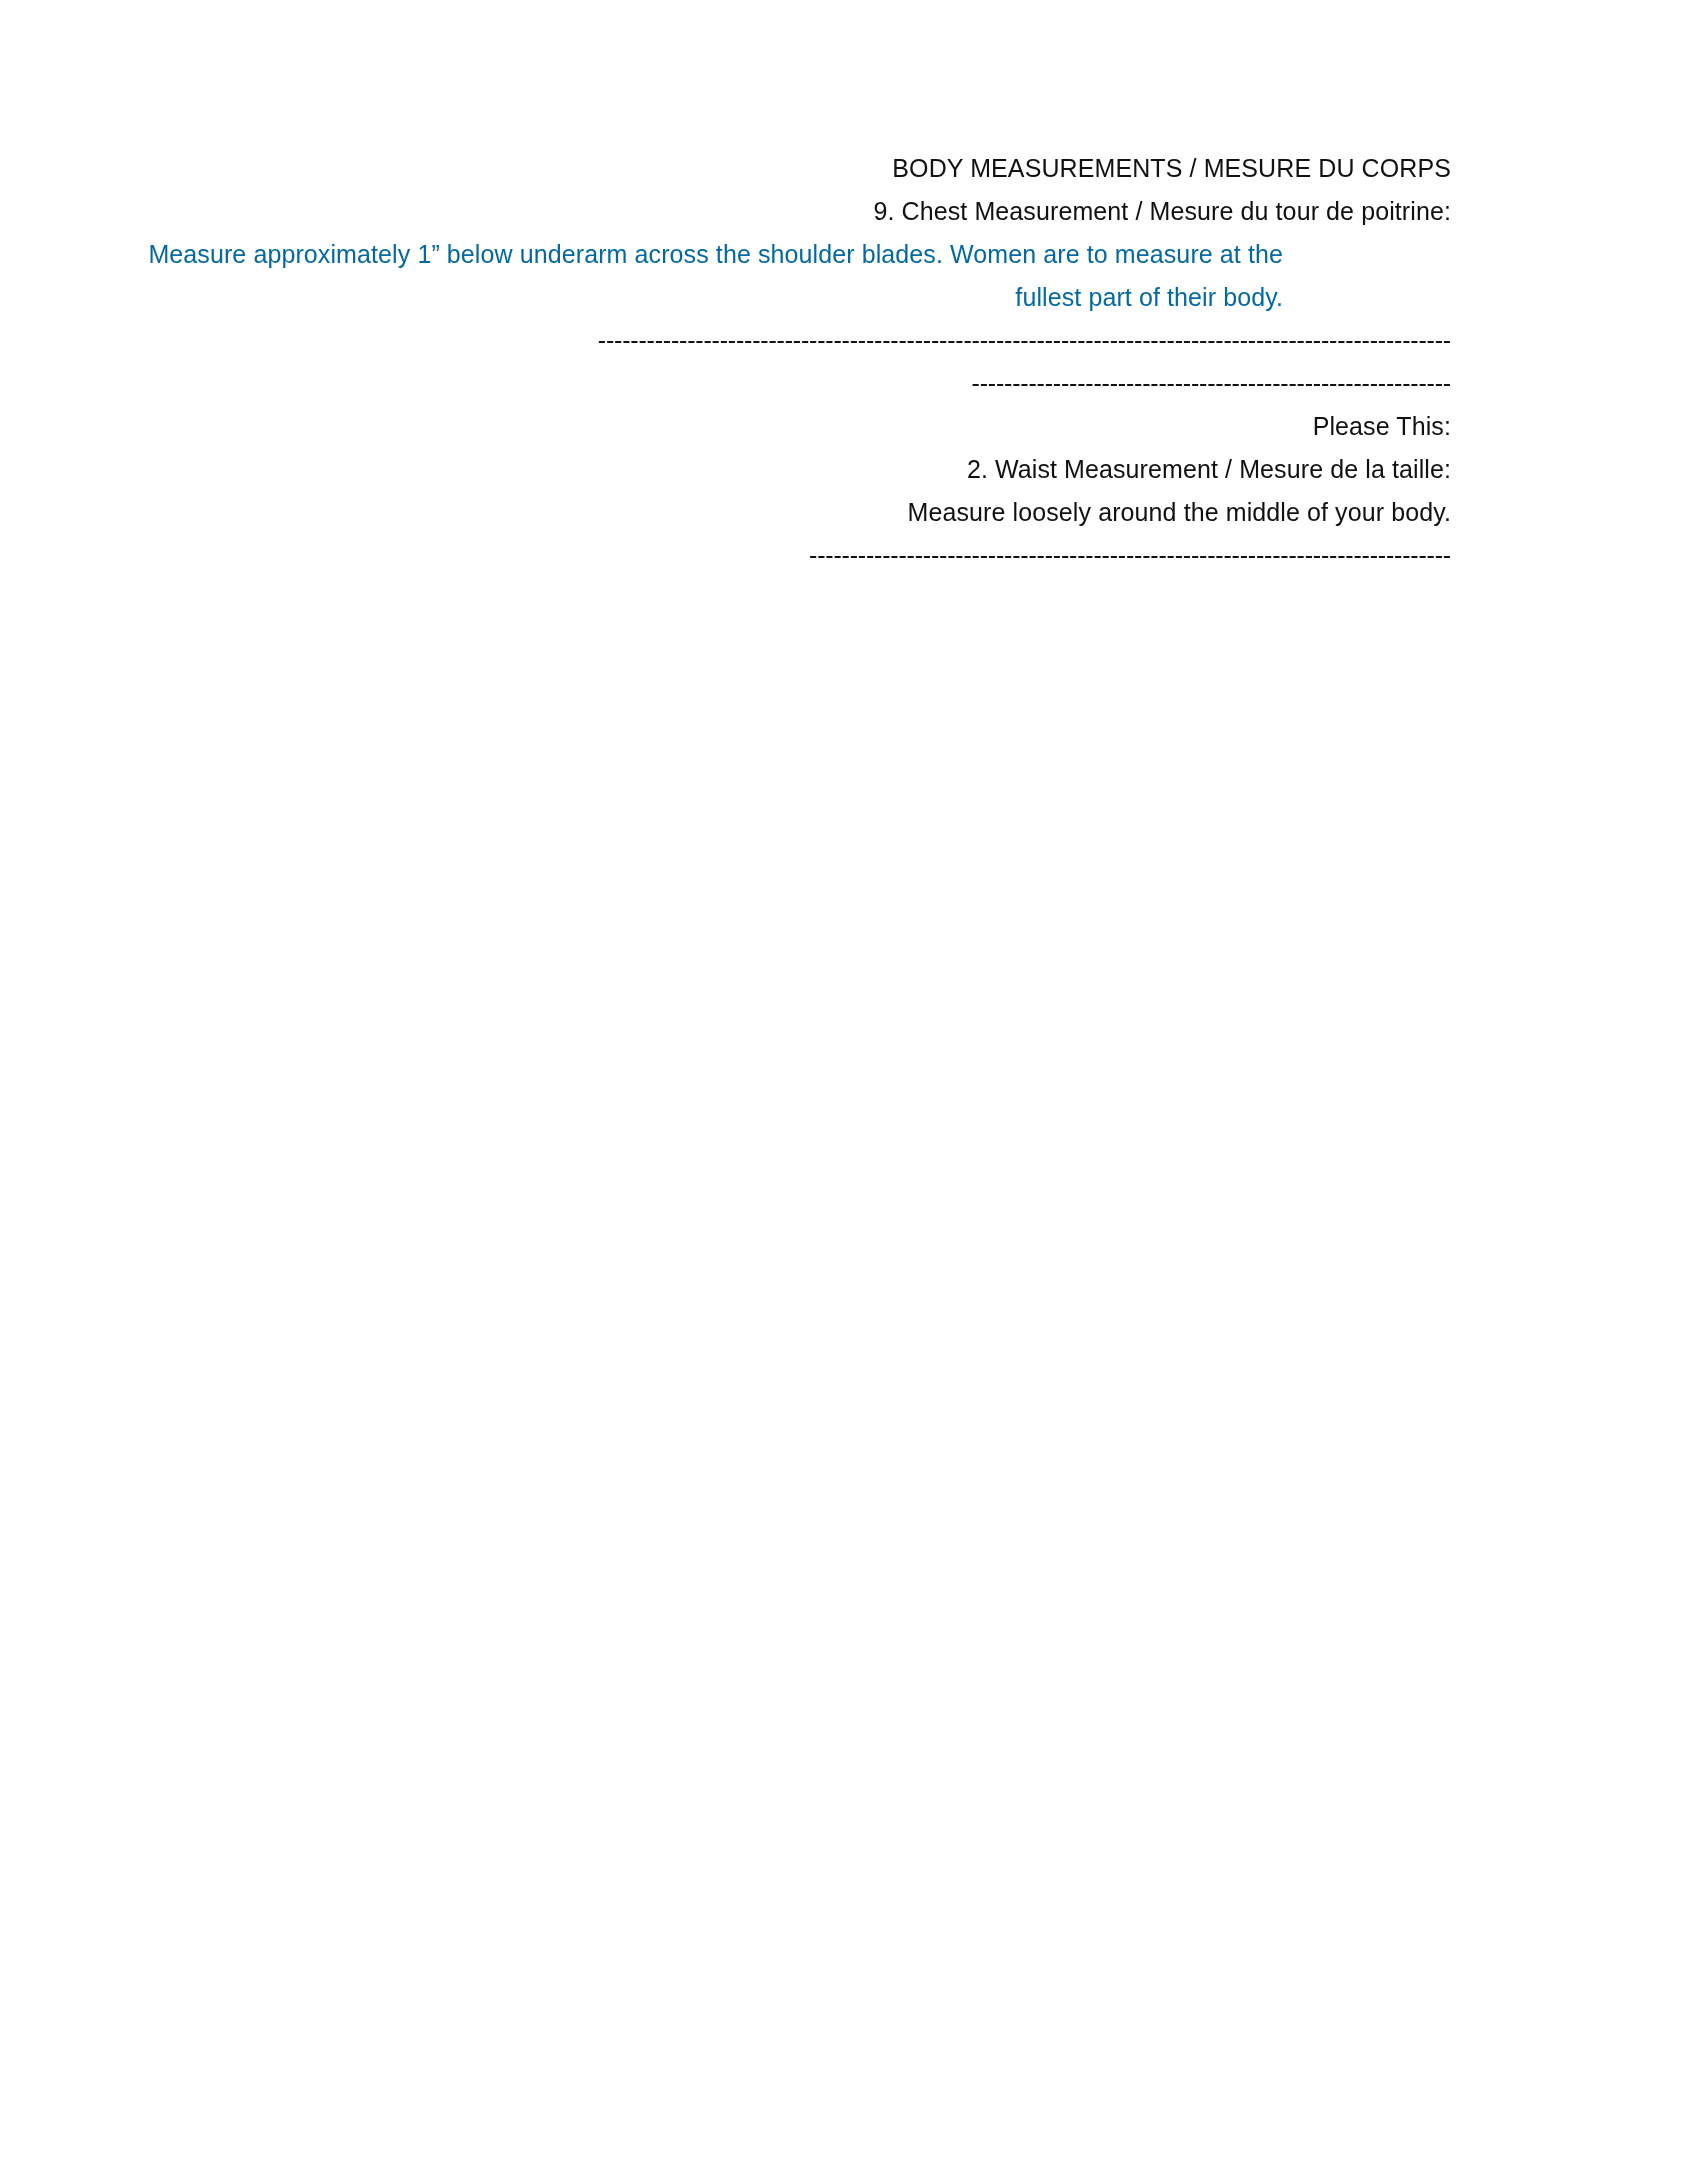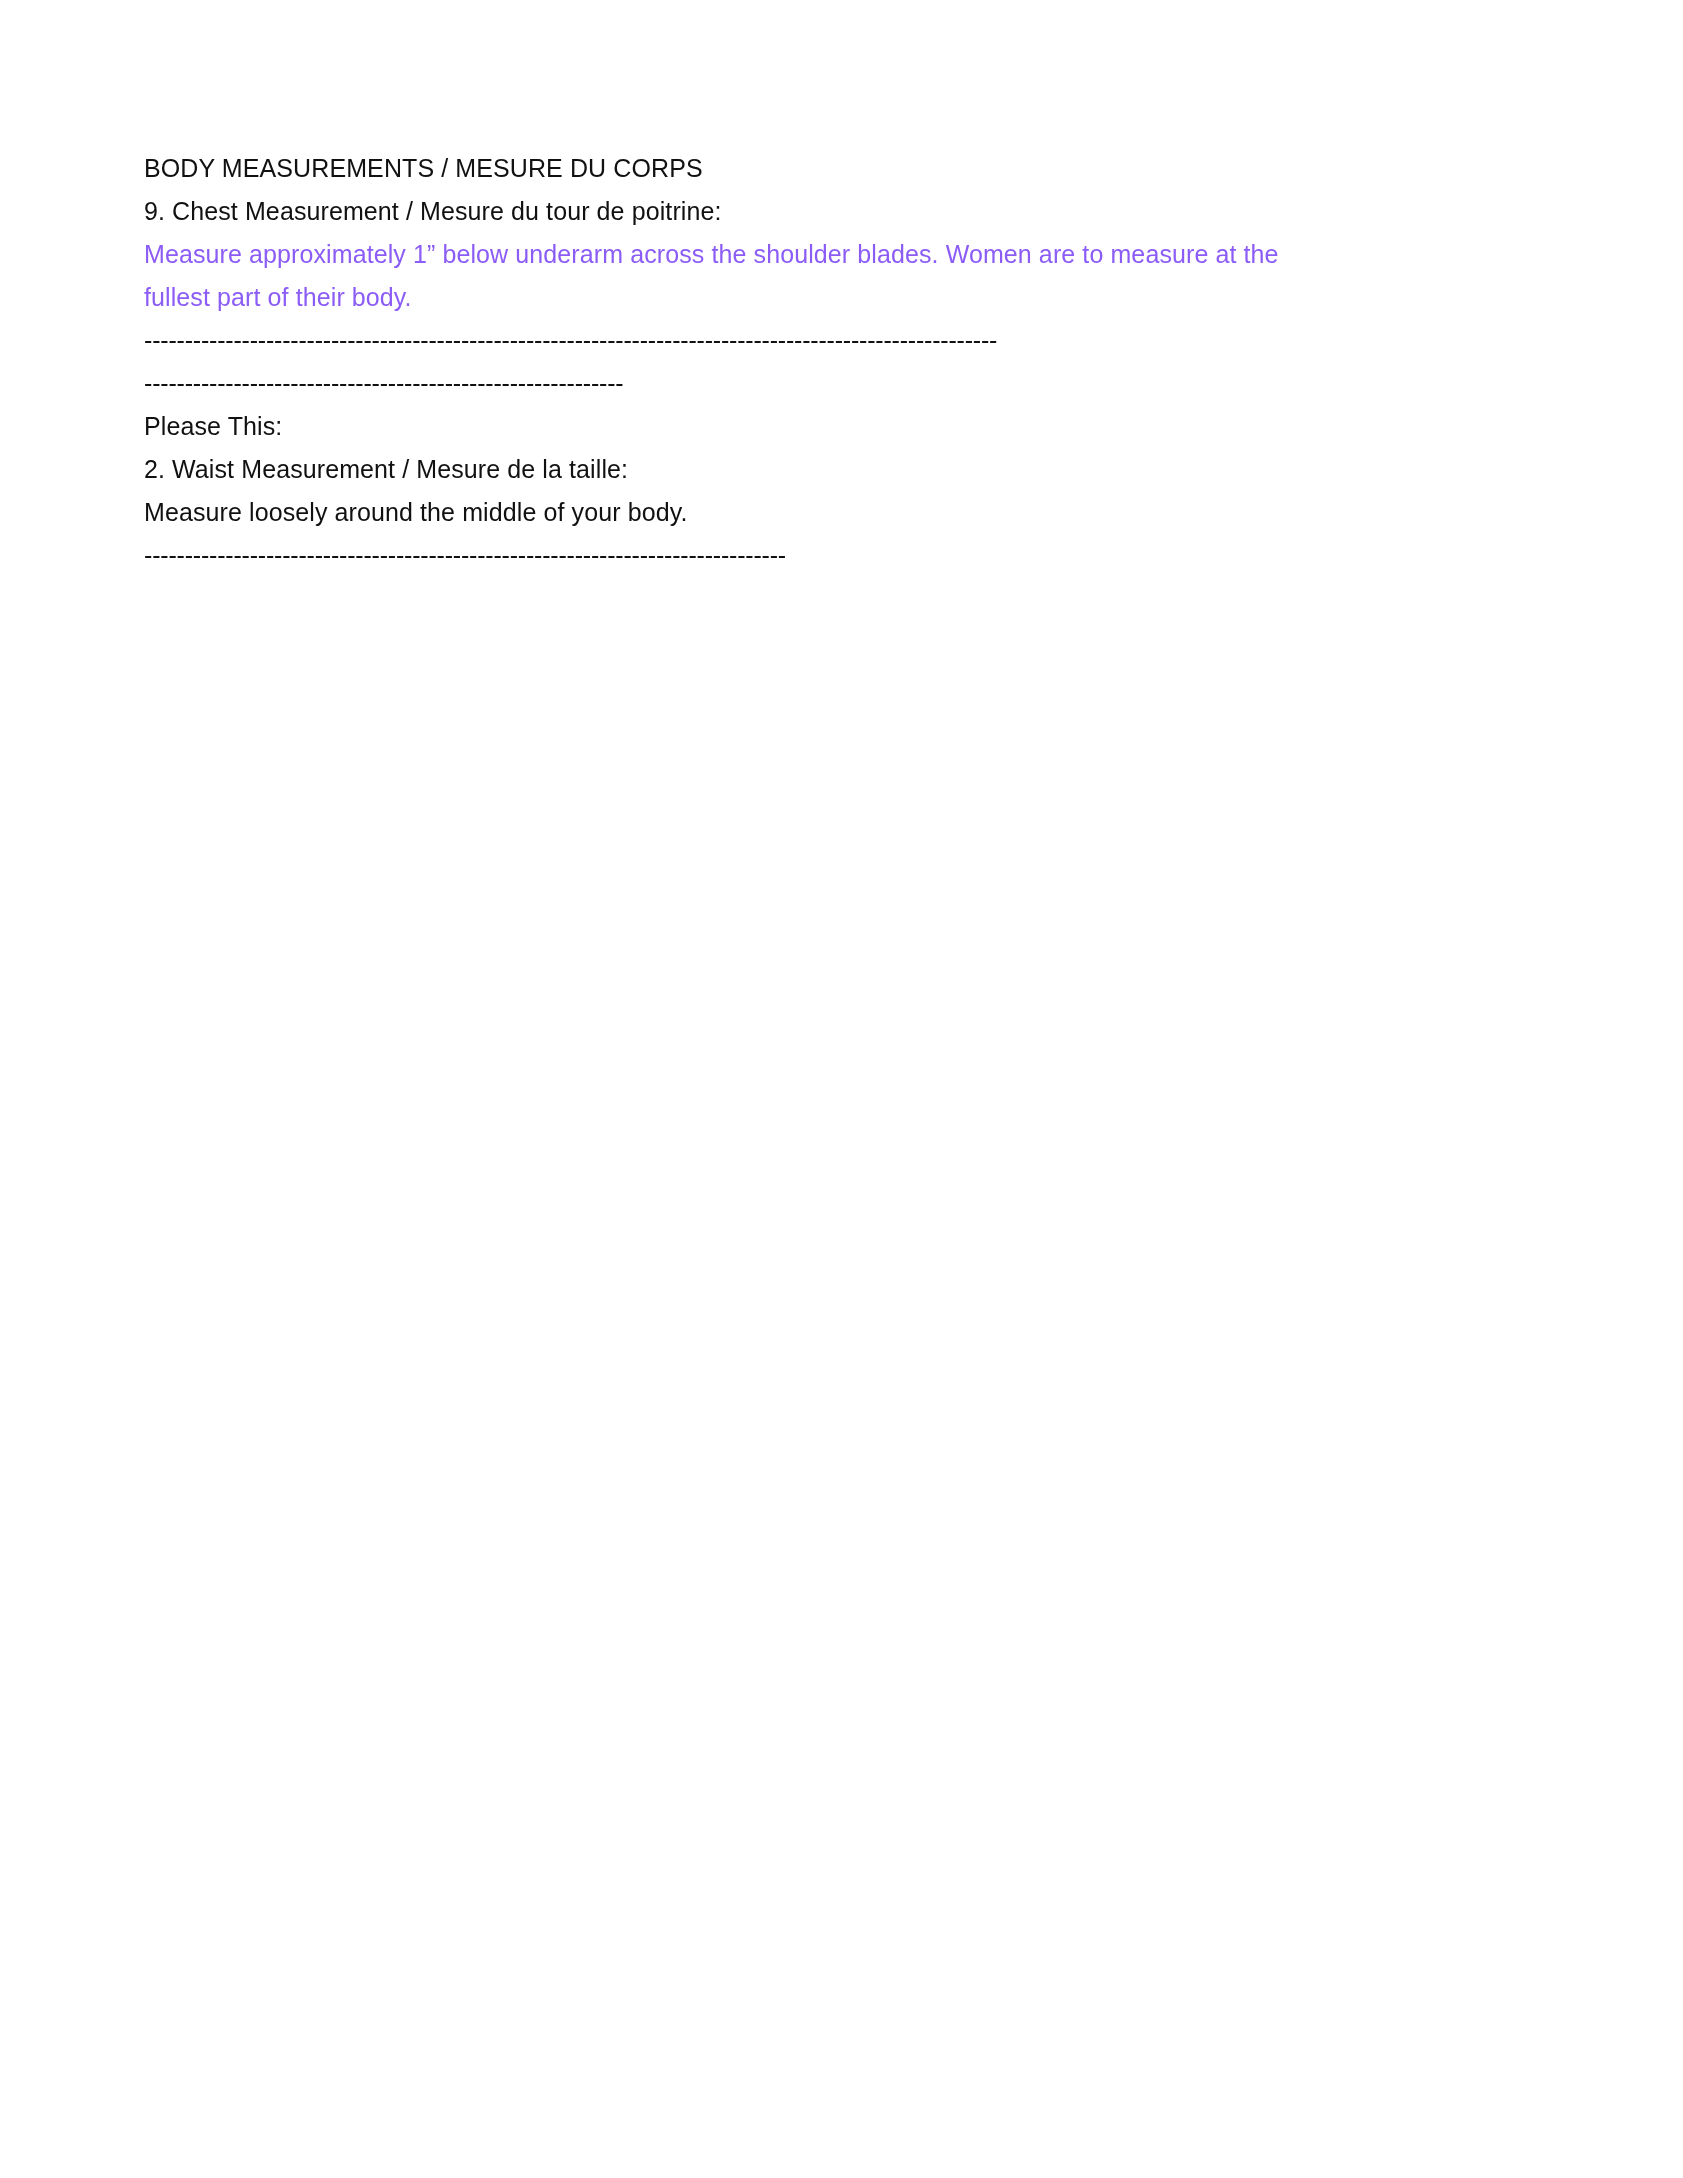--- a/index.html
+++ b/index.html
@@ -13,40 +13,41 @@
     font-family: "Liberation Sans", sans-serif;
     color: #000000;
     -webkit-font-smoothing: antialiased;
   }
   .page {
     position: relative;
     width: 1361px;
     height: 2178px;
     background: #ffffff;
     box-sizing: border-box;
+    text-align: right;
   }
   .content {
     position: absolute;
     left: 144px;
     top: 147px;
     width: 1307px;
   }
   .line {
     font-size: 25px;
     line-height: 43px;
     letter-spacing: 0.1px;
     color: #111111;
     white-space: pre-wrap;
     word-wrap: break-word;
   }
   .para {
     font-size: 25px;
     line-height: 43px;
     letter-spacing: 0.1px;
-    color: #8b5cf6;
+    color: #0369a1;
     max-width: 1139px;
   }
   .rule {
     font-size: 25px;
     line-height: 43px;
     color: #111111;
     letter-spacing: -0.2px;
     white-space: nowrap;
     overflow: hidden;
   }

